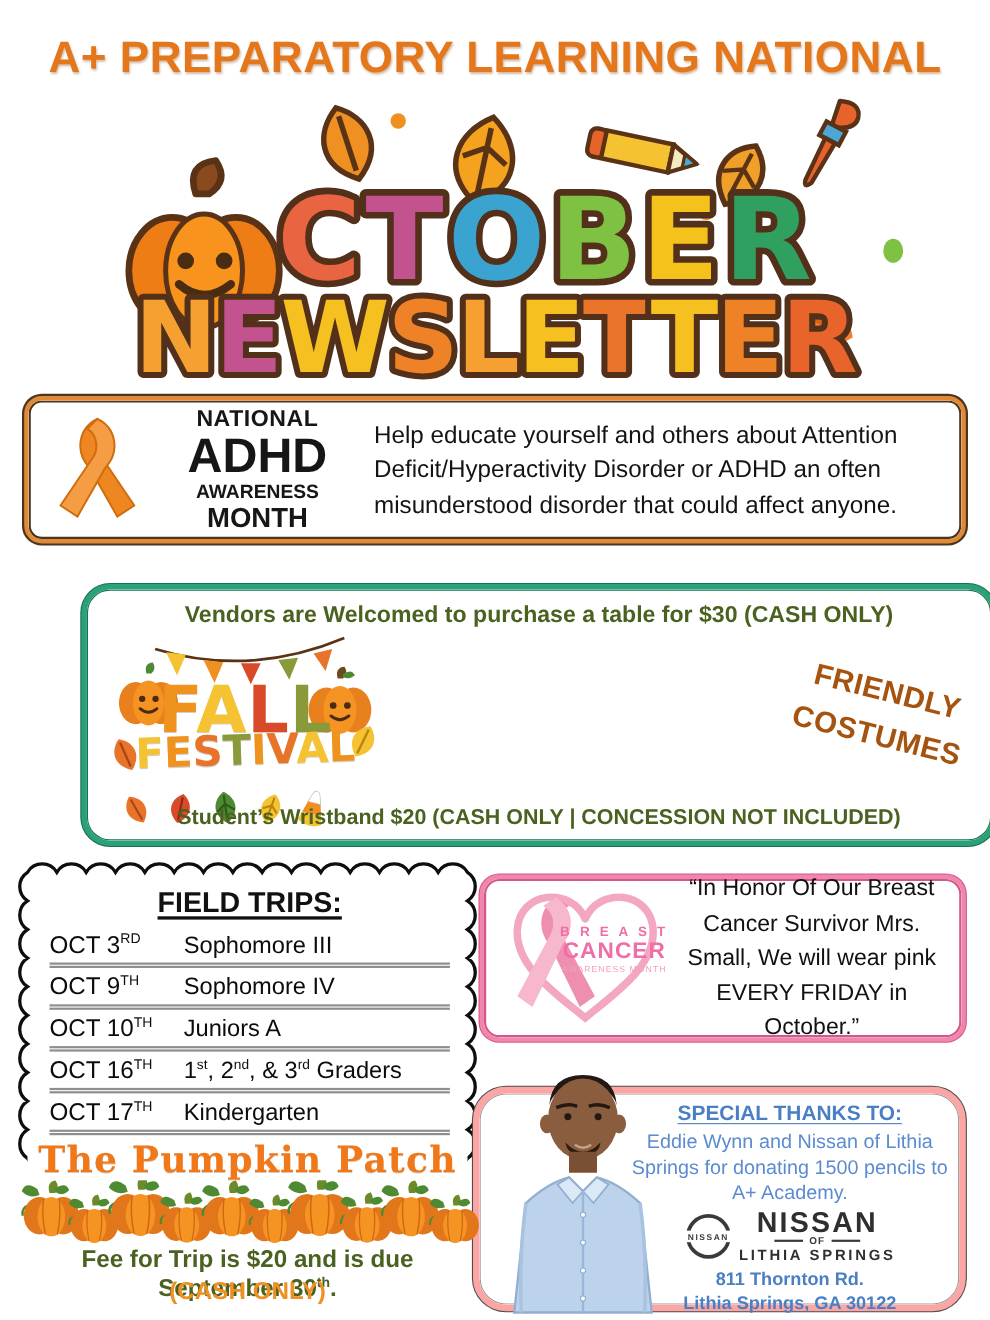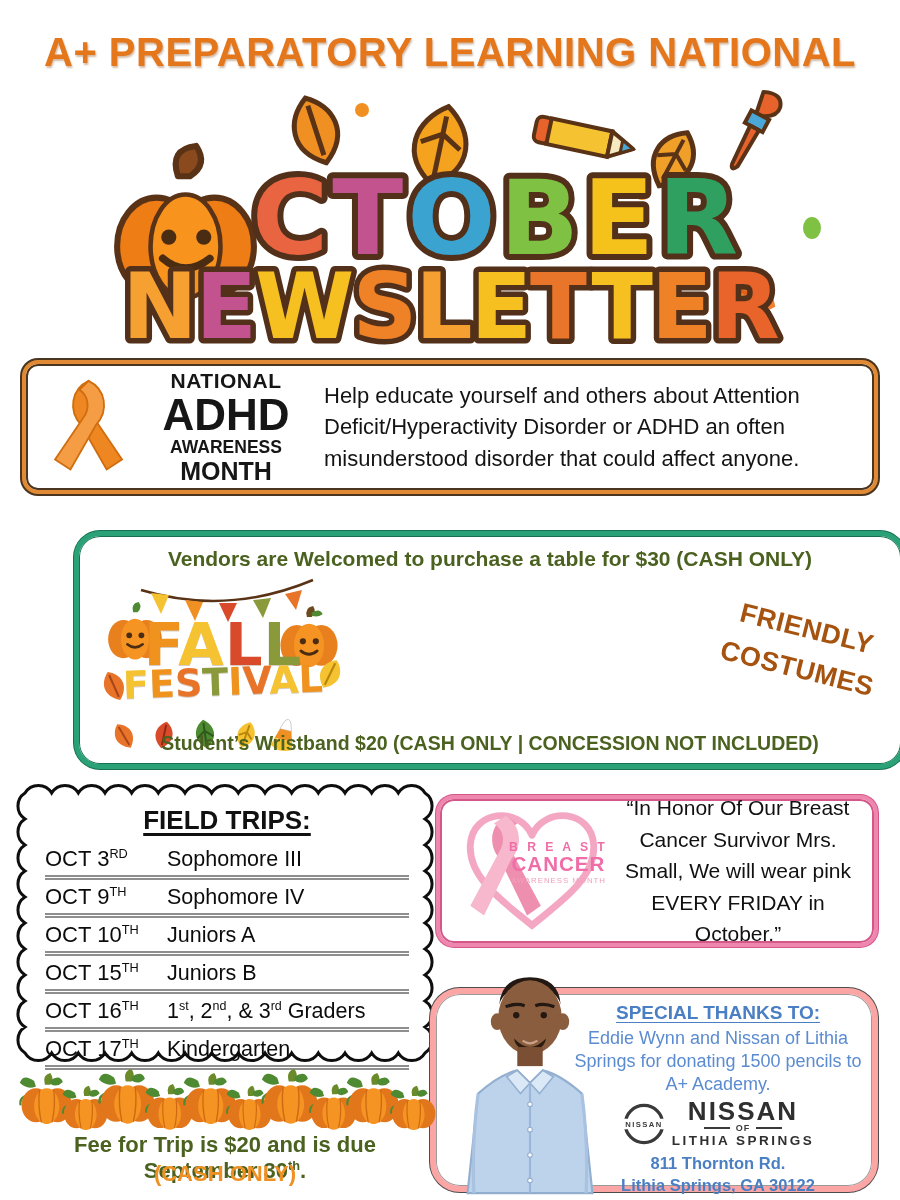--- a/index.html
+++ b/index.html
@@ -12,21 +12,21 @@
     text-align:center; font-size:40px; font-weight:bold; letter-spacing:0.5px;
     color:#e4761b; text-shadow:1px 2px 2px rgba(130,60,0,.35);
   }
   .masthead{ position:absolute; top:88px; left:0; }
 
   
   .adhd-box{
     position:absolute; left:22px; top:360px; width:856px; height:134px;
     background:#fff; border:4px solid #e08a35; border-radius:16px;
     box-shadow:0 0 0 2px #4a3520, inset 0 0 0 2px #4a3520;
-    display:flex; align-items:center; padding:6px 30px 6px 20px; gap:14px;
+    display:flex; align-items:center; padding:6px 30px 6px 20px; gap:22px;
   }
   .adhd-label{ text-align:center; color:#161616; line-height:1; flex:0 0 160px; }
   .adhd-label .l1{ font-size:21px; font-weight:800; letter-spacing:.5px; }
   .adhd-label .l2{ font-size:44px; font-weight:900; margin:2px 0; }
   .adhd-label .l3{ font-size:17.5px; font-weight:800; }
   .adhd-label .l4{ font-size:25px; font-weight:800; margin-top:3px; }
   .adhd-msg{ flex:1; font-size:22px; color:#141414; line-height:1.42; padding-left:4px; }
 
   
   .festival-box{
@@ -267,35 +267,32 @@
           </div>
           <div class="ft-row">
             <span class="ft-date">OCT 9<sup>TH</sup></span>
             <span class="ft-group">Sophomore IV</span>
           </div>
           <div class="ft-row">
             <span class="ft-date">OCT 10<sup>TH</sup></span>
             <span class="ft-group">Juniors A</span>
           </div>
           <div class="ft-row">
-            <span class="ft-date">OCT 15<sup>TH</sup></span>
-            <span class="ft-group">Juniors B</span>
-          </div>
-          <div class="ft-row">
             <span class="ft-date">OCT 16<sup>TH</sup></span>
             <span class="ft-group">1<sup>st</sup>, 2<sup>nd</sup>, &amp; 3<sup>rd</sup> Graders</span>
           </div>
           <div class="ft-row">
             <span class="ft-date">OCT 17<sup>TH</sup></span>
             <span class="ft-group">Kindergarten</span>
           </div>
         </div>
     </div>
   </div>
 
+  <div class="patch-title"><span class="bgwrap">The Pumpkin Patch</span></div>
   <div id="pumpkin-row" class="pumpkin-row">
       <svg width="58" height="52.2" viewBox="0 0 64 58" style="transform:translateY(-4px)">
     <path d="M30 14 Q27 3 36 1 Q41 8 36 14 Z" fill="#6b8a2a"></path>
     <path d="M18 10 Q6 1 2 12 Q10 20 20 16 Z" fill="#4e8a32"></path>
     <path d="M36 9 q11 -7 14 2 q-7 7 -14 2" fill="#4e8a32"></path>
     <path d="M10 26 q-9 3 -7 11" stroke="#4e8a32" fill="none" stroke-width="2.5"></path>
     <ellipse cx="20" cy="37" rx="16" ry="19" fill="#e2761b"></ellipse>
     <ellipse cx="44" cy="37" rx="16" ry="19" fill="#e2761b"></ellipse>
     <ellipse cx="32" cy="38" rx="14" ry="20" fill="#f59422"></ellipse>
     <path d="M24 20 Q22 38 26 56 M40 20 Q42 38 38 56" stroke="#d06a12" stroke-width="1.5" fill="none"></path>

